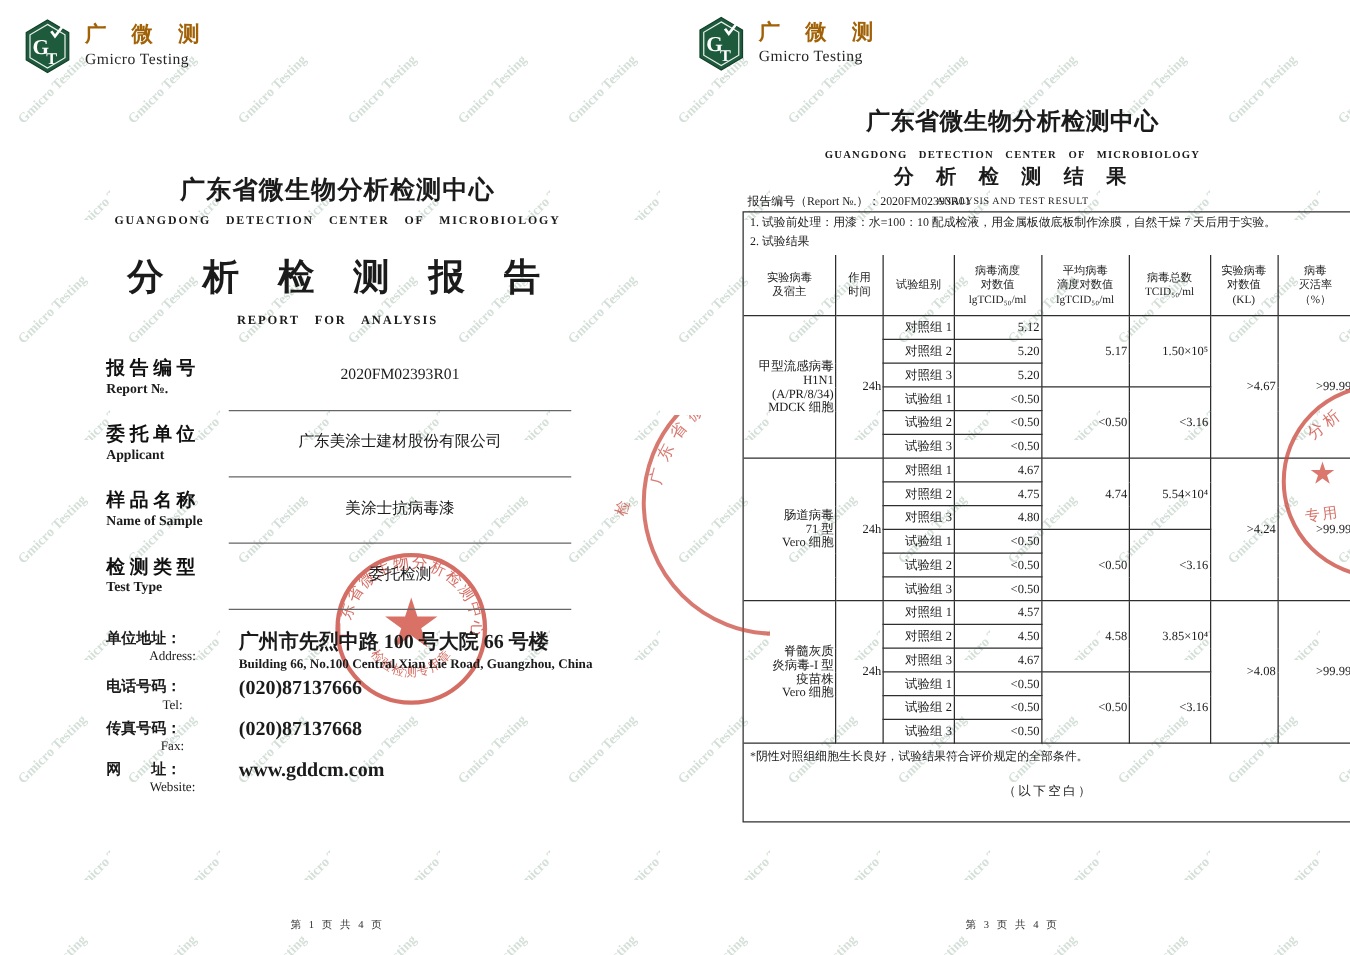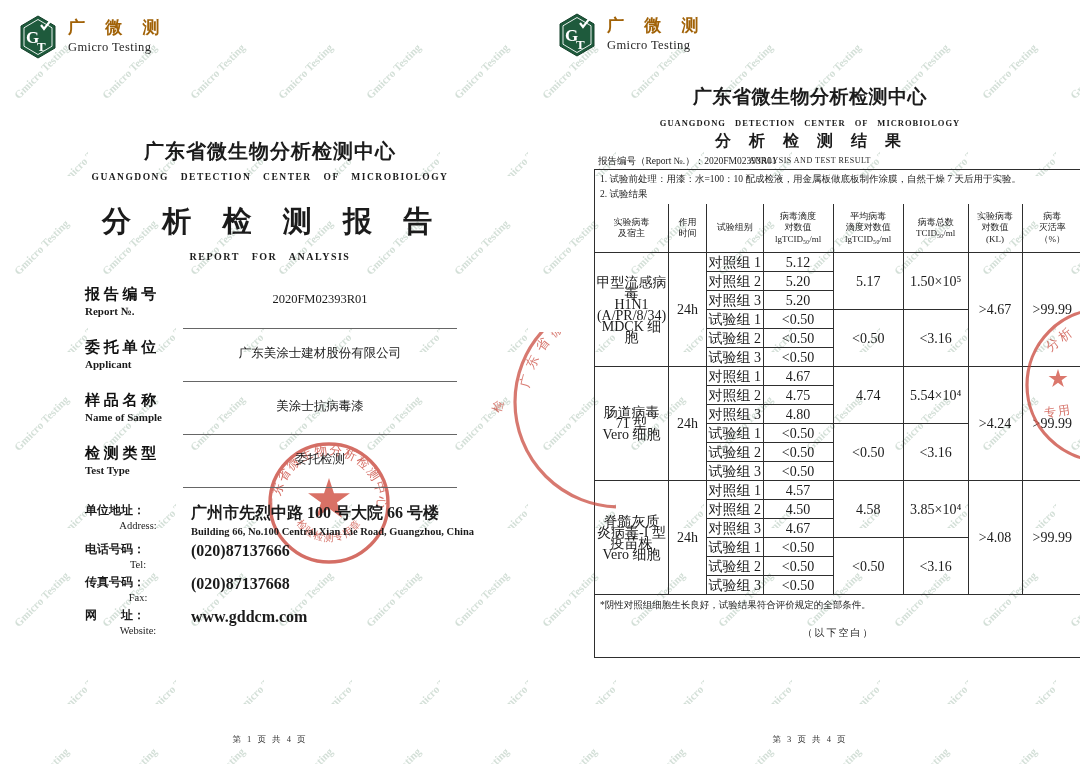--- a/index.html
+++ b/index.html
@@ -43,21 +43,21 @@
   .title-en-r{font-size:8px;font-weight:normal;letter-spacing:.5px;margin-top:4px;}
   .report-line{position:absolute;left:58px;top:155px;font-size:9.5px;}
 
   .resultbox{position:absolute;left:54px;top:169px;width:489px;height:489px;
              border:1.2px solid #2e2e2e;box-sizing:border-box;}
   .notes{font-size:9.5px;line-height:13px;padding:3px 5px 2px 5px;}
   table.grid{width:100%;border-collapse:collapse;table-layout:fixed;margin-top:1px;}
   .grid th,.grid td{border:1px solid #2e2e2e;text-align:center;vertical-align:middle;
                     white-space:pre-line;padding:0 1px;}
   .grid th{font-weight:normal;font-size:9px;line-height:11.5px;height:48px;}
-  .grid td{font-size:14px;line-height:11px;height:18px;}
+  .grid td{font-size:10px;line-height:11px;height:18px;text-align:right;}
   .grid th:first-child,.grid td:first-child{border-left:0;}
   .grid th:last-child,.grid td:last-child{border-right:0;}
   .grid thead th{border-top:0;}
   .footnote{font-size:9.5px;padding:4px 5px 0 5px;}
   .blank{ text-align:center;font-size:10px;letter-spacing:2px;margin-top:14px;}
 
   
   .seal{position:absolute;z-index:2;}
   .seal-clip{position:absolute;overflow:hidden;z-index:2;}
   .seal svg text,.seal-clip svg text{font-family:"Liberation Serif",serif;}

